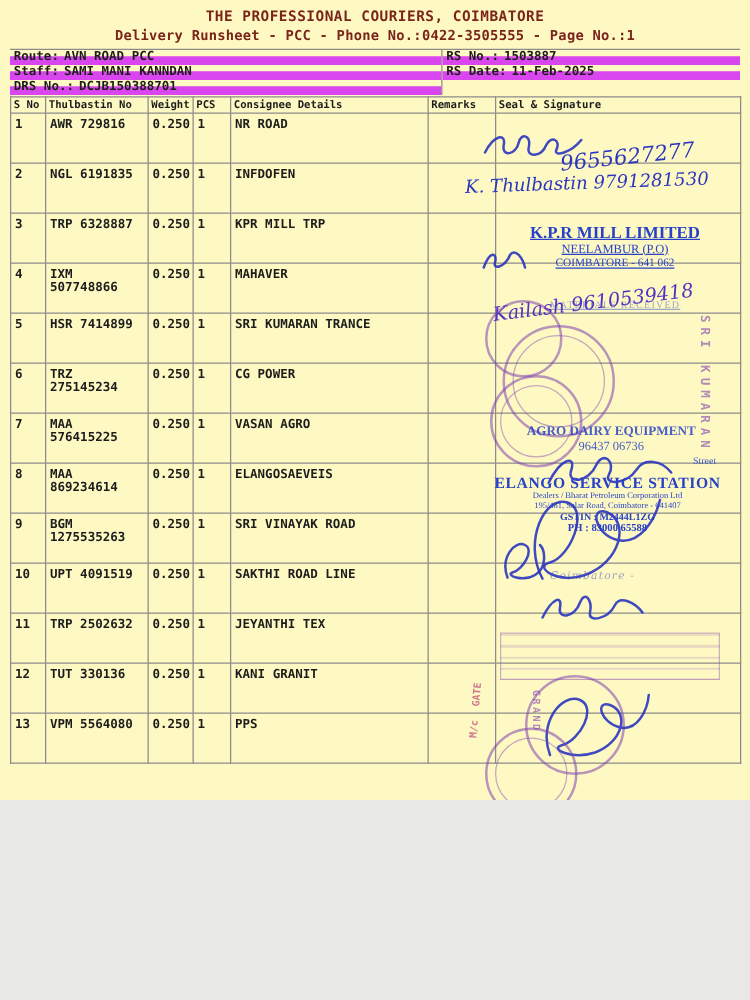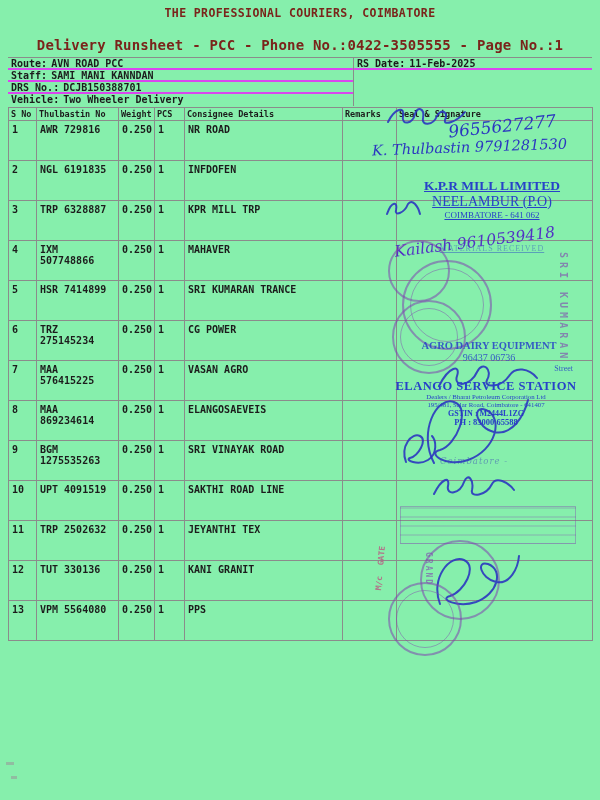--- a/index.html
+++ b/index.html
@@ -1,30 +1,30 @@
 <!DOCTYPE html>
 <html><head>
 <meta charset="utf-8">
 <style>
   * { margin:0; padding:0; box-sizing:border-box; }
   html,body { background:#e8e8e6; }
   .page {
-    position:relative; width:600px; height:800px; margin:0 auto;
-    background:#86efac; overflow:hidden;
+    position:relative; width:600px; height:640px; margin:0 auto;
+    background:#fef9c3; overflow:hidden;
     font-family:"DejaVu Sans Mono", monospace; color:#1c1c1c;
   }
   
   .title    { margin-top:6px;  text-align:center; font-size:11.5px; font-weight:bold; color:#7a241b; letter-spacing:.4px; }
-  .subtitle { margin-top:17px;  text-align:center; font-size:14px;   font-weight:bold; color:#7a241b; letter-spacing:.2px; }
+  .subtitle { margin-top:2px;  text-align:center; font-size:11px;   font-weight:bold; color:#7a241b; letter-spacing:.2px; }
 
   
   .info { margin:4px 8px 0; border-top:1px solid #8b8b8b; display:grid; grid-template-columns:1fr 238px; }
   .info-left  { border-right:1px solid #8b8b8b; }
   .irow { height:12px; line-height:11px; font-size:10px; font-weight:bold; padding-left:3px; white-space:nowrap; }
-  .irow.b { border-bottom:2px solid #d946ef; }
+  .irow.b { border-bottom:7px solid #d946ef; }
   .irow .lbl { margin-right:4px; }
 
   
   table { margin:1px 8px 0; width:584px; border-collapse:collapse; table-layout:fixed; }
   th, td { border:1px solid #8b8b8b; font-weight:bold; overflow:hidden; }
   th { font-size:8.5px; height:13px; text-align:left; padding:1px 2px; }
   td { font-size:10px; vertical-align:top; padding:3px 2px 0 3px; height:40px; }
 
   
   .overlay { position:absolute; inset:0; pointer-events:none; }
@@ -53,25 +53,25 @@
     <div class="info-left">
       <div class="irow b">
         <span class="lbl">Route:</span><span>AVN ROAD PCC</span>
       </div>
       <div class="irow b">
         <span class="lbl">Staff:</span><span>SAMI MANI KANNDAN</span>
       </div>
       <div class="irow b">
         <span class="lbl">DRS No.:</span><span>DCJB150388701</span>
       </div>
-      <div class="irow">
-        <span class="lbl">Vehicle:</span><span>Two Wheeler Delivery</span>
-      </div>
     </div>
     <div class="info-right">
+      <div class="irow b">
+        <span class="lbl">RS No.:</span><span>1503887</span>
+      </div>
       <div class="irow b">
         <span class="lbl">RS Date:</span><span>11-Feb-2025</span>
       </div>
     </div>
   </div>
 
   <table>
     <colgroup>
       <col style="width:28px">
         <col style="width:82px">
@@ -232,21 +232,21 @@
     </svg>
     <div class="ov hand" style="left:448px; top:116px; font-size:17px; transform:rotate(-6deg);">9655627277</div>
 
     <div class="ov hand" style="left:372px; top:139px; font-size:14.5px; transform:rotate(-2deg);">K. Thulbastin 9791281530</div>
 
     <svg class="ov ink" style="left:384px; top:196px;" width="42" height="24" viewBox="0 0 42 24">
       <path d="M3,18 C8,4 14,6 12,14 C10,20 20,18 24,8 C28,2 34,10 36,18"></path>
     </svg>
     <div class="ov stampblk" style="left:398px; top:178px; width:188px;text-decoration:underline;">
       <div style="font-size:13.5px; font-weight:bold;">K.P.R MILL LIMITED</div>
-      <div style="font-size:14px;">NEELAMBUR (P.O)</div>
+      <div style="font-size:10px;">NEELAMBUR (P.O)</div>
       <div style="font-size:9px;">COIMBATORE - 641 062</div>
       <div style="font-size:8px; opacity:.45; letter-spacing:1px; margin-top:24px;">MATERIALS RECEIVED</div>
     </div>
 
     <div class="ov hand" style="left:394px; top:233px; font-size:15.5px; color:#5232c4; transform:rotate(-7deg);">Kailash 9610539418</div>
     <div class="ov ring" style="left:388px; top:240px; width:62px; height:62px;"></div>
 
     <div class="ov ring double" style="left:402px; top:260px; width:90px; height:90px;"></div>
     <div class="ov vtext" style="left:558px; top:252px; height:160px; font-size:10px; letter-spacing:4px; opacity:.6;">SRI KUMARAN</div>
 

